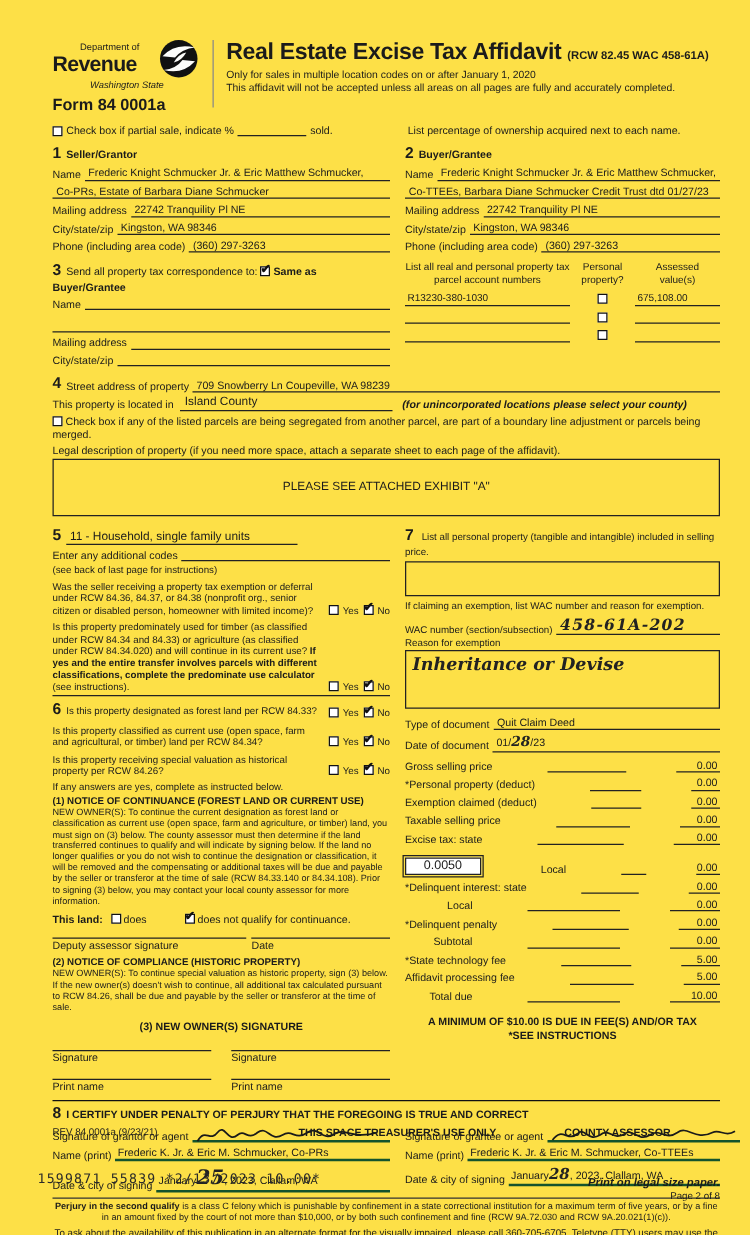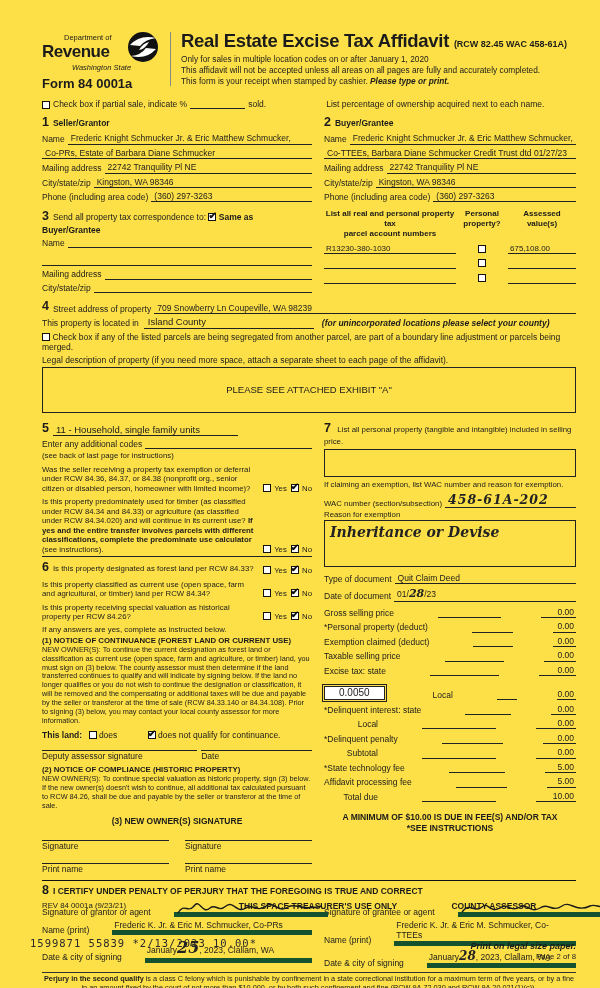--- a/index.html
+++ b/index.html
@@ -36,21 +36,21 @@
   .fl { display:flex; align-items:flex-end; margin-top:3px; }
   .fl .lbl { white-space:nowrap; padding-right:3px; }
   .fl .val { flex:1; border-bottom:1px solid #222; padding:0 2px 0 3px; min-height:10px; }
   .cols { display:flex; gap:12px; }
   .lcol { width:270px; flex:0 0 270px; }
   .rcol { flex:1; min-width:0; }
   .secnum { font-size:12.5px; font-weight:bold; padding-right:4px; }
   .sechead { font-weight:bold; }
   
   .ptable { font-size:8px; }
-  .pthead { display:flex; font-weight:bold; text-align:center; }
+  .pthead { display:flex; font-weight:normal; text-align:center; }
   .prow { display:flex; align-items:flex-end; margin-top:5px; }
   .pnum { flex:1; border-bottom:1px solid #222; padding:0 2px; }
   .pcb { width:52px; text-align:center; }
   .pval { width:68px; border-bottom:1px solid #222; text-align:left; padding:0 2px; }
   
   .q { display:flex; margin-top:4px; }
   .q .qt { flex:1; padding-right:4px; }
   .q .yn { white-space:nowrap; align-self:flex-end; }
   .yn .cb { margin:0 1px 0 4px; }
   .rule { border-bottom:1px solid #222; margin-top:2px; }
@@ -61,21 +61,21 @@
   .fee { display:flex; align-items:flex-end; margin-top:3.2px;gap:40px; }
   .fee .flbl { margin-left:auto; white-space:nowrap; }
   .fee .fline { width:74px; border-bottom:1px solid #222; margin-left:4px; }
   .fee .fval { width:40px; text-align:right; border-bottom:1px solid #222; padding-right:2px; }
   .ratebox { border:1.6px solid #222; outline:1px solid #222; outline-offset:1px; padding:0 14px; font-size:10px; text-align:center; margin-right:8px; background:#fff; }
   
   .hand { font-family:"DejaVu Serif", serif; font-style:italic; font-weight:bold; color:#222; }
   .hand-lg { font-size:12.5px; letter-spacing:1px; }
   .sigline { display:flex; align-items:flex-end; }
   .sigline .slbl { white-space:nowrap; padding-right:3px; }
-  .sigline .sval { flex:1; border-bottom:5px solid #14532d; padding:0 2px; position:relative;margin-left:20px; }
+  .sigline .sval { flex:1; border-bottom:2px solid #14532d; padding:0 2px; position:relative; }
   .sig-svg { display:block; margin-bottom:-4px; }
   
   .sec8 { border-top:1.6px solid #111; margin-top:5px; padding-top:2px; }
   .perjury { border-top:1px solid #333; margin-top:4px; padding-top:2px; text-align:center; }
   .footer { position:absolute; left:30px; right:24px; top:901px; }
   .frow { display:flex; align-items:flex-start; }
   .stamp { font-family:"DejaVu Sans Mono", monospace; font-size:10.5px; letter-spacing:1px; color:#2a2a2a; margin-top:26px; }
   .mono-note { text-align:right; }
   .center { text-align:center; }
   .typed { font-size:9.5px; }
@@ -99,21 +99,20 @@
           </svg>
         </span>
         <div class="wast">Washington State</div>
         <div class="formno">Form 84 0001a</div>
       </div>
       <div class="hdr-div"></div>
       <div class="titleblk">
         <div class="title"><span>Real Estate Excise Tax Affidavit</span> <span class="rcw">(RCW 82.45 WAC 458-61A)</span></div>
         <div class="sub">Only for sales in multiple location codes on or after January 1, 2020</div>
         <div class="sub">This affidavit will not be accepted unless all areas on all pages are fully and accurately completed.</div>
-        <div class="sub"><span>This form is your receipt when stamped by cashier. </span><span class="bi">Please type or print.</span></div>
       </div>
     </div>
 
     <div style="display:flex; margin-top:7px; align-items:flex-end;">
       <span class="cb"></span>
       <span style="padding-left:3px;">Check box if partial sale, indicate %</span>
       <span style="width:55px; border-bottom:1px solid #222; margin:0 3px;"></span>
       <span>sold.</span>
       <span style="margin-left:60px;">List percentage of ownership acquired next to each name.</span>
     </div>

